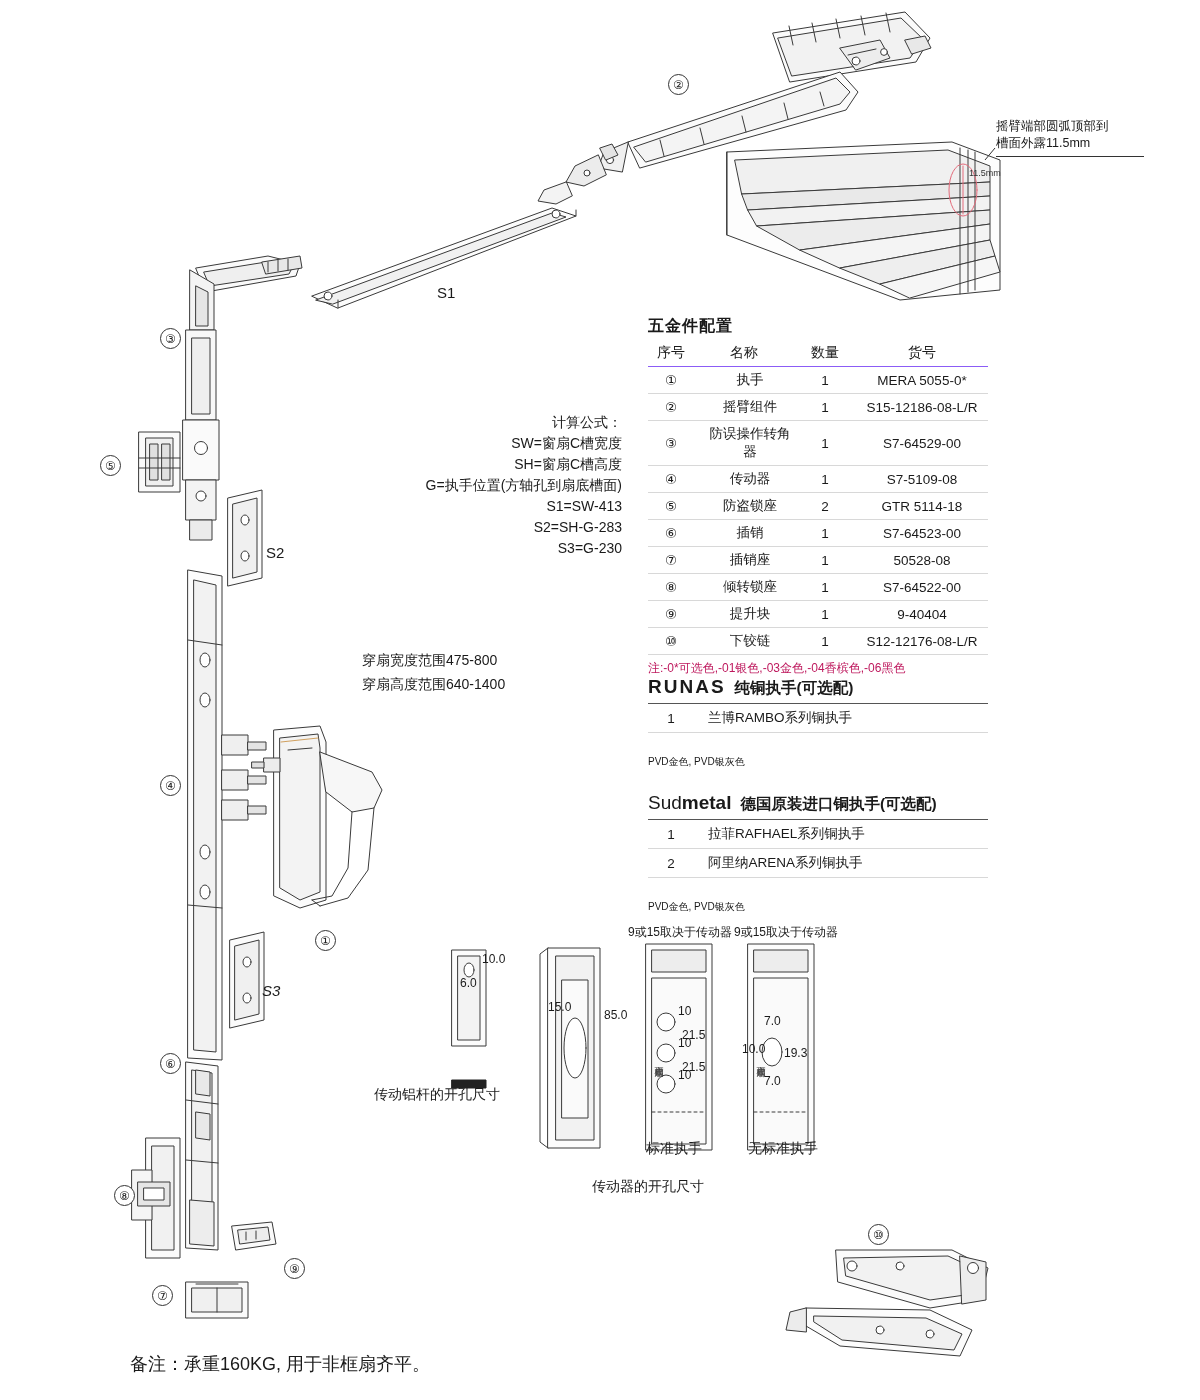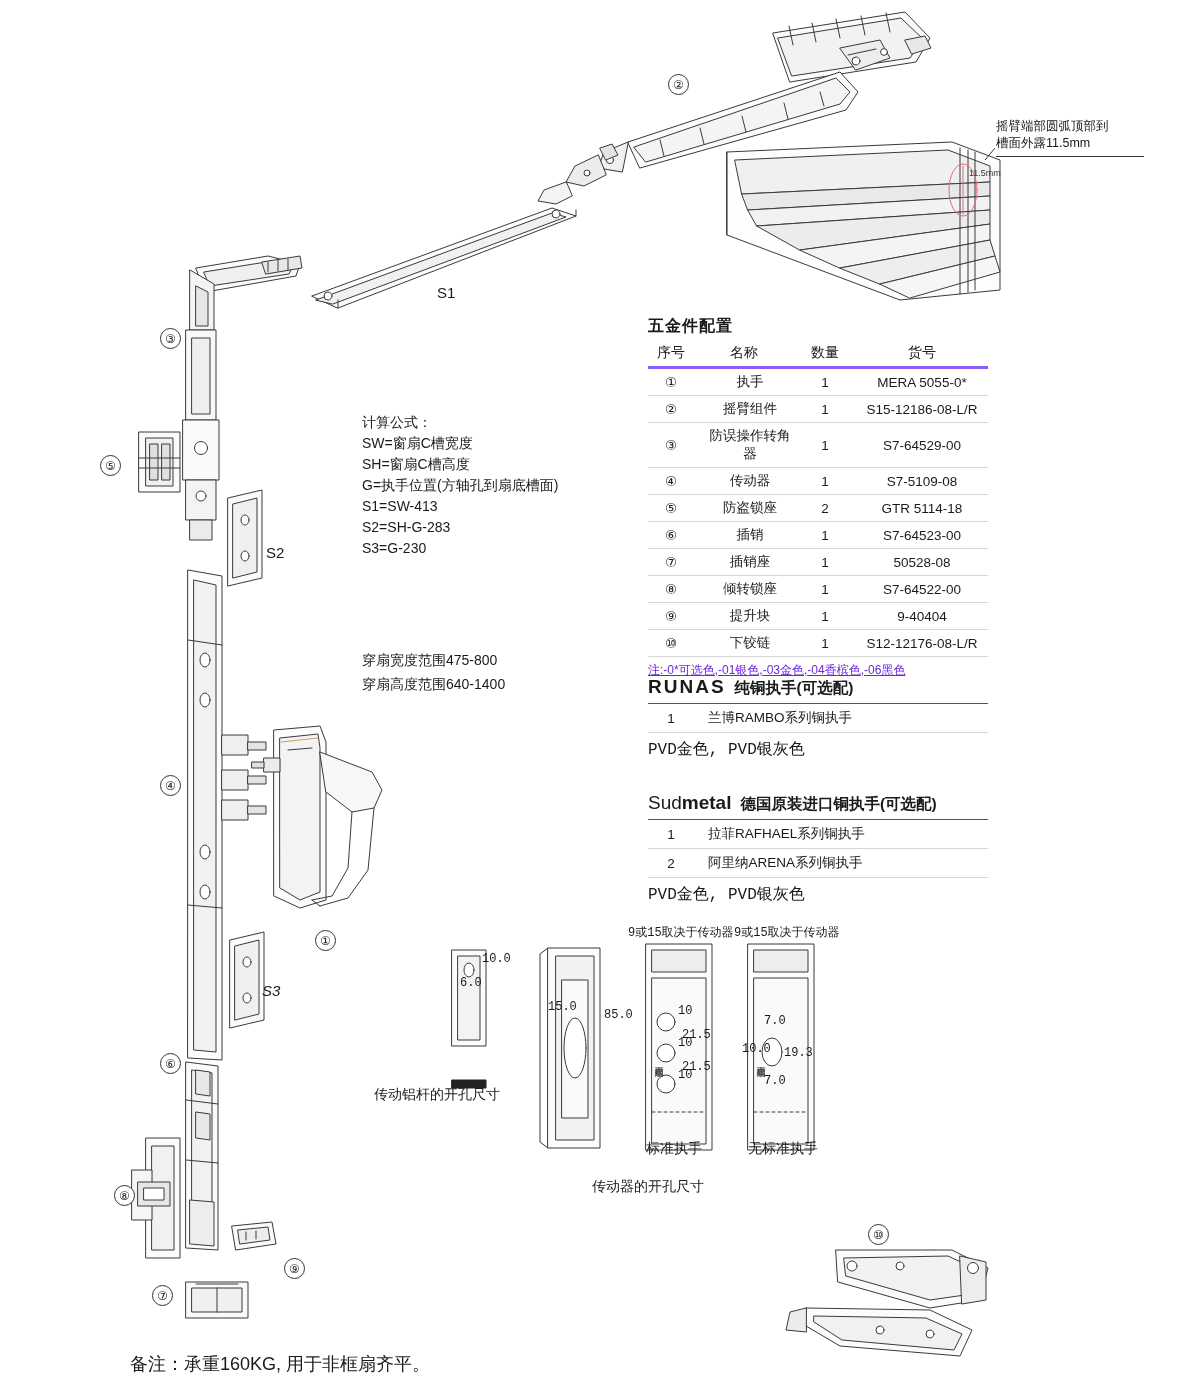--- a/index.html
+++ b/index.html
@@ -19,46 +19,46 @@
     font-size:12px;line-height:1;color:#222;background:#fff;
   }
 
   
   .sec-title{font-size:16px;font-weight:bold;letter-spacing:1px;}
   table.cfg{border-collapse:collapse;width:340px;font-size:13.5px;}
   table.cfg th,table.cfg td{
     padding:4px 2px;text-align:center;border-bottom:1px solid #d8d8d8;
     font-weight:normal;
   }
-  table.cfg thead th{border-bottom:3px solid #8b5cf6;font-size:14px;}
+  table.cfg thead th{border-bottom:1px solid #8b5cf6;font-size:14px;}
   table.cfg td.name{text-align:center;padding-left:14px;}
   table.cfg td.idx{width:42px;}
   table.cfg td.qty{width:58px;}
   table.cfg td.sku{width:128px;}
-  .tbl-note{font-size:12px;color:#6d28d9;margin-top:5px;text-decoration:underline;}
+  .tbl-note{font-size:12px;color:#be185d;margin-top:5px;}
 
   
   .brand-row{display:flex;align-items:baseline;gap:9px;}
   .brand{font-size:19px;font-weight:bold;letter-spacing:2px;}
   .brand2{font-size:19px;font-weight:bold;letter-spacing:0px;}
   .brand-label{font-size:15.5px;font-weight:bold;}
   table.opt{border-collapse:collapse;width:340px;font-size:13.5px;margin-top:4px;}
   table.opt td{padding:5px 2px;border-bottom:1px solid #d8d8d8;font-weight:normal;}
   table.opt td.idx{width:42px;text-align:center;}
   table.opt td.name{text-align:left;padding-left:14px;}
   table.opt tr:first-child td{border-top:1px solid #555;}
-  .pvd{font-size:16px;margin-top:6px;font-family:Liberation Mono, monospace;}
+  .pvd{font-size:10px;margin-top:22px;}
 
   
   .formula{font-size:14px;line-height:21px;}
   .range{font-size:14px;line-height:24px;}
 
   
   .lbl{font-size:15px;}
-  .lbl-sm{font-size:12px;font-family:Liberation Mono, monospace;}
+  .lbl-sm{font-size:12px;}
   .lbl-xs{font-size:9px;}
   .cap{font-size:14px;}
   .note-b{font-size:18px;}
   .callout{font-size:12.5px;line-height:17px;}
   .rot{writing-mode:vertical-rl;text-orientation:mixed;}
   svg{display:block;}
 </style>
 </head>
 <body>
 
@@ -296,21 +296,21 @@
   <div>摇臂端部圆弧顶部到</div>
   <div>槽面外露11.5mm</div>
 </div>
 <div class="abs" style="left:996px;top:156px;width:148px;height:1px;background:#333;"></div>
 <div class="abs lbl-xs" style="left:946px;top:168px;color:#333;margin-left:23px;">11.5mm</div>
 
 <div class="abs lbl" style="left:437px;top:284px;">S1</div>
 <div class="abs lbl" style="left:266px;top:544px;">S2</div>
 <div class="abs lbl" style="left:262px;top:982px;font-style:italic;">S3</div>
 
-<div class="abs formula" style="left:362px;top:412px;width:260px;">
+<div class="abs formula" style="left:362px;top:412px;width:260px;text-align:right;">
   <div>计算公式：</div>
   <div>SW=窗扇C槽宽度</div>
   <div>SH=窗扇C槽高度</div>
   <div>G=执手位置(方轴孔到扇底槽面)</div>
   <div>S1=SW-413</div>
   <div>S2=SH-G-283</div>
   <div>S3=G-230</div>
 </div>
 
 <div class="abs range" style="left:362px;top:648px;width:260px;">

